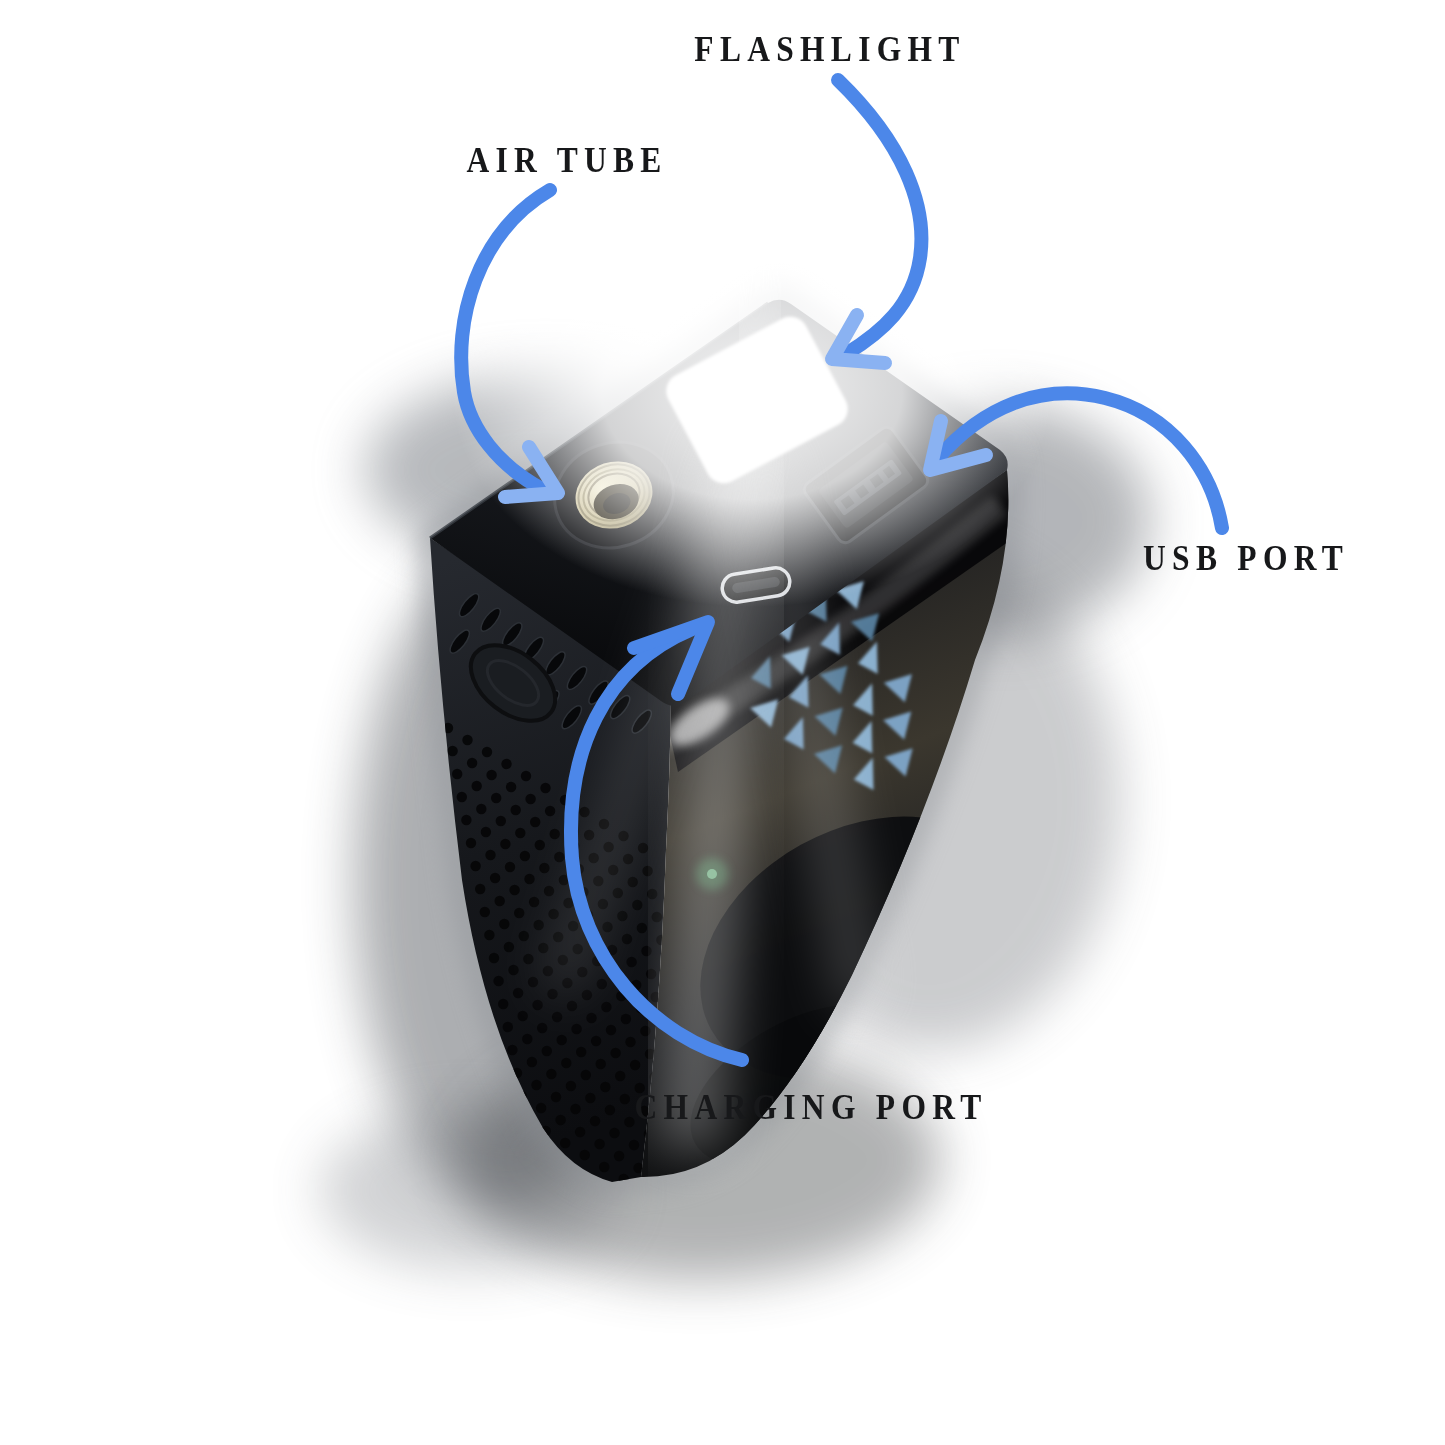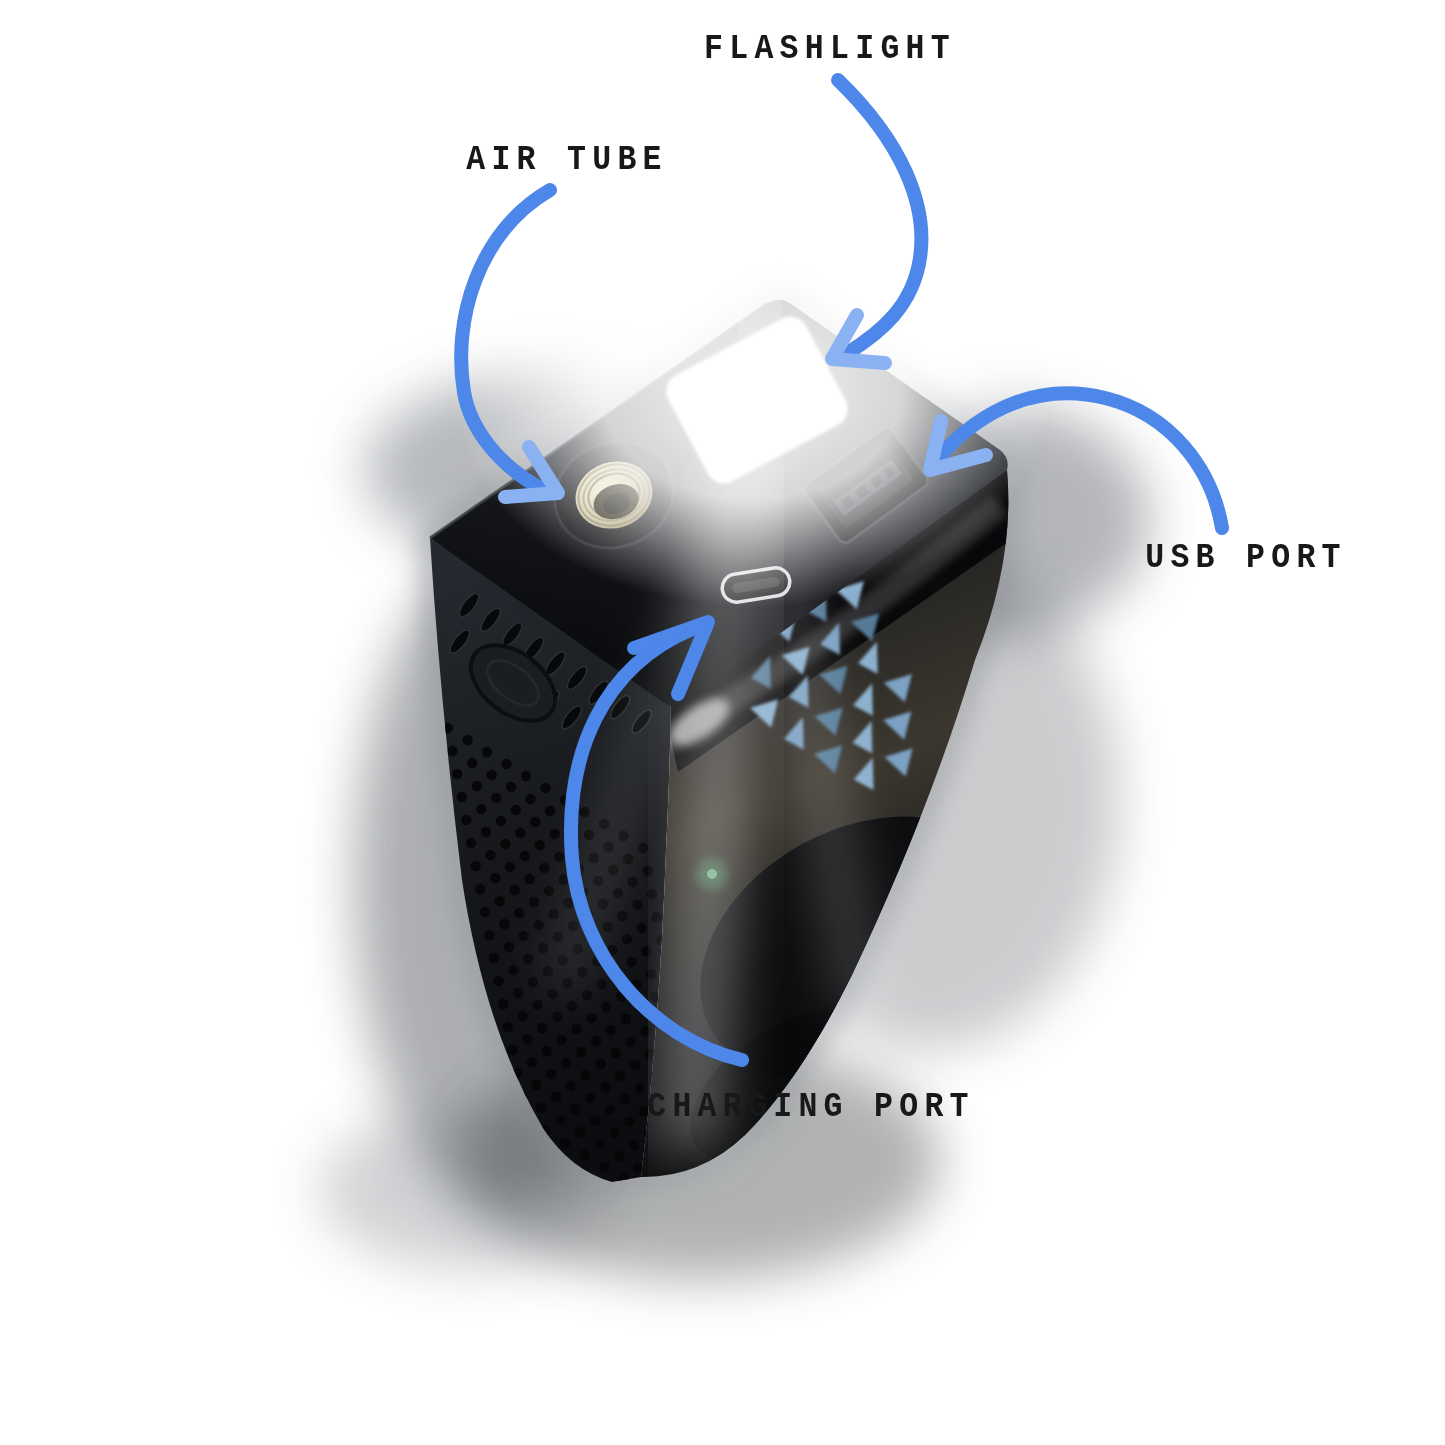--- a/index.html
+++ b/index.html
@@ -1,17 +1,17 @@
 <!DOCTYPE html>
 <html style="--background: #ffffff; --label-text: #17181a; --arrow-blue: #4c87e9; --arrow-tip-blue: #8ab2f2; --device-body: #15171b; --display-blue: #7fa8cb; --display-blue-dark: #56809f; --brass: #cfc49d; --flashlight-white: #ffffff; --led-green: #57a06c;"><head>
 <meta charset="utf-8">
 <style>
   html,body{margin:0;padding:0;background:#fff;}
   .stage{position:relative;width:1445px;height:1445px;background:var(--background,#ffffff);overflow:hidden;
-         font-family:Liberation Mono, monospace;}
+         font-family:Liberation Serif, serif;}
   .scene{position:absolute;left:0;top:0;}
   .label{position:absolute;transform:translate(-50%,-50%) scaleX(.9);
          font-weight:700;font-size:35px;line-height:1;letter-spacing:7px;white-space:nowrap;
          color:var(--label-text,#17181a);}
   .arrow{fill:none;stroke:var(--arrow-blue,#4c87e9);stroke-width:14;stroke-linecap:round;}
   .arrow-head{fill:none;stroke:var(--arrow-tip-blue,#85aef2);stroke-width:14;stroke-linecap:round;stroke-linejoin:round;}
   .arrow-head.solid{stroke:var(--arrow-blue,#4c87e9);}
 </style>
 </head>
 <body>

